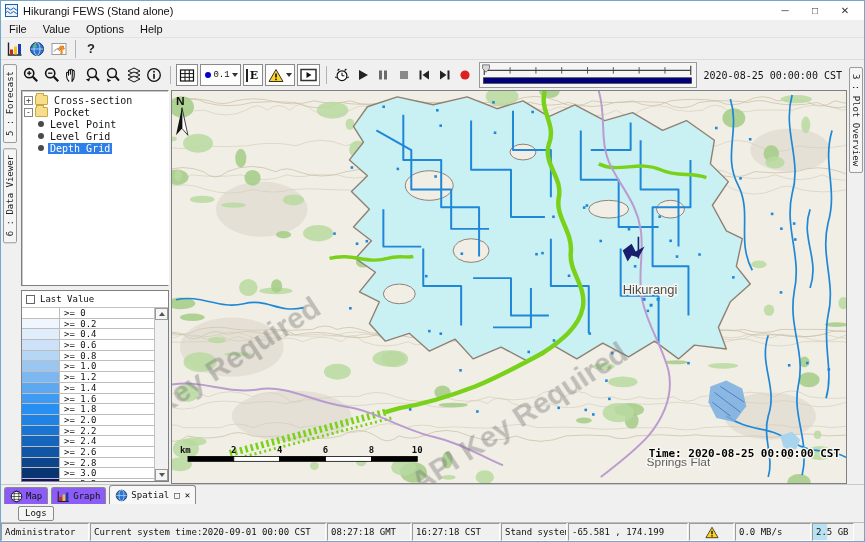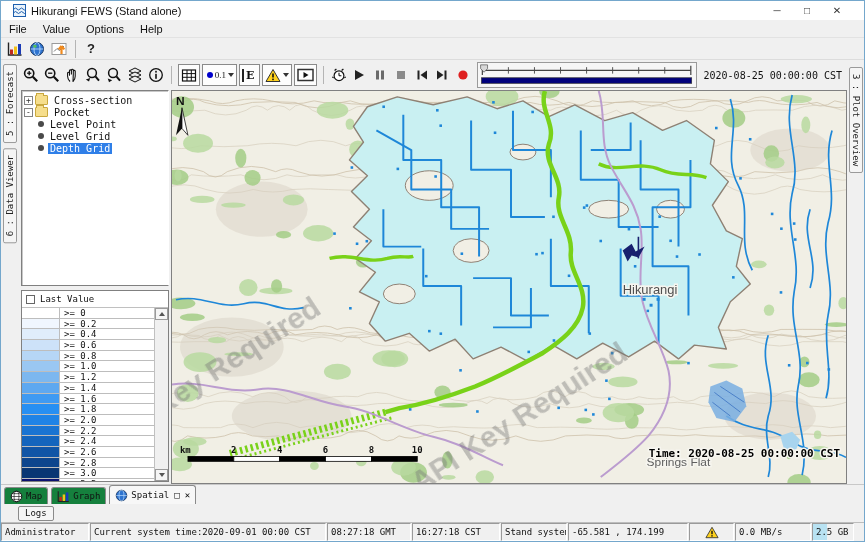--- a/index.html
+++ b/index.html
@@ -1,21 +1,21 @@
 <!DOCTYPE html>
 <html style="--accent: #2f7fe8; --flood: #c9f0f2; --channel: #1e87d8; --river: #79d219; --road: #bb9ccf; --outline: #8e8174; --terrain: #f1efe5; --navy: #00007d; --record: #df2020; --warning: #ffd21e; --memory-fill: #b8e2f2;"><head>
 <meta charset="utf-8">
 <style>
   html,body{margin:0;padding:0;background:#cfcfcf;}
   *{box-sizing:border-box;}
   .window{position:relative;width:865px;height:542px;background:#f0f0f0;
     border:1px solid #74a7cc;font-family:"Liberation Sans",sans-serif;overflow:hidden;
     display:flex;flex-direction:column;}
   
-  .titlebar{height:19px;background:#ffffff;display:flex;align-items:center;padding:0 12px;flex:0 0 auto;}
+  .titlebar{height:19px;background:#ffffff;display:flex;align-items:center;padding:0 4px;flex:0 0 auto;}
   .title-text{font-size:11px;color:#111;margin-left:5px;}
   .win-controls{margin-left:auto;display:flex;}
   .win-btn{width:30px;height:17px;display:flex;align-items:center;justify-content:center;
     font-size:10px;color:#333;cursor:default;}
   
   .menubar{height:18px;background:#f0f0f0;display:flex;align-items:center;font-size:11px;color:#111;
     border-bottom:1px solid #e2e2e2;flex:0 0 auto;}
   .menu-item{padding:1px 8px;}
   
   .toolbar1{height:22px;display:flex;align-items:center;padding:0 3px;flex:0 0 auto;border-bottom:1px solid #dcdcdc;}
@@ -32,21 +32,21 @@
   .vtab-up{writing-mode:vertical-rl;transform:rotate(180deg);}
   .vtab-down{writing-mode:vertical-rl;}
   
   .center{flex:1 1 auto;display:flex;flex-direction:column;min-width:0;}
   .toolbar2{height:30px;display:flex;align-items:center;padding:0 2px;flex:0 0 auto;}
   .btn{border:1px solid #8a8a8a;background:#fdfdfd;height:22px;display:flex;align-items:center;
     justify-content:center;padding:0 2px;margin:0 1px;}
   .dd-arrow{width:0;height:0;border-left:3px solid transparent;border-right:3px solid transparent;
     border-top:4px solid #333;margin-left:2px;}
   .thresh-dot{width:6px;height:6px;border-radius:50%;background:#0000cc;margin:0 2px;}
-  .thresh-val{font-size:9px;font-family:Liberation Serif, serif;color:#111;}
+  .thresh-val{font-size:9px;font-family:Liberation Mono, monospace;color:#111;}
   .e-label{font-size:11px;font-weight:bold;font-family:"DejaVu Serif",serif;color:#111;padding:0 2px;
     border-left:2px solid #222;}
   .timeline{flex:1 1 auto;height:26px;margin:0 4px;border:1px solid #9a9a9a;background:#f6f6f6;
     display:flex;align-items:stretch;}
   .timeline svg{width:100%;height:100%;}
   .tl-date{font-size:10px;font-family:"DejaVu Sans Mono",monospace;color:#111;white-space:nowrap;padding:0 3px;}
   .content{flex:1 1 auto;display:flex;min-height:0;}
   
   .sidepanel{width:152px;flex:0 0 auto;display:flex;flex-direction:column;padding:0 2px 2px 2px;}
   .tree-panel{flex:1 1 auto;background:#fff;border:1px solid #808080;border-right-color:#fff;
@@ -82,21 +82,21 @@
   .ch{fill:none;stroke:var(--channel);stroke-width:2;stroke-linejoin:round;}
   .rv{fill:none;stroke:var(--channel);stroke-width:1.7;}
   .lime{fill:none;stroke:var(--river);}
   .road{fill:none;stroke:var(--road);stroke-width:2;}
   .isl{fill:var(--terrain);stroke:var(--outline);stroke-width:1;}
   .halo{paint-order:stroke;stroke:#f6f5ef;stroke-width:3px;}
   
   .bottombar{flex:0 0 auto;background:#f0f0f0;border-top:1px solid #c8c8c8;}
   .dtab-row{height:19px;display:flex;align-items:flex-end;padding-left:3px;}
   .dtab{display:flex;align-items:center;height:17px;border:1px solid #8a8a8a;border-bottom:none;
-    border-radius:3px 3px 0 0;background:#15803d;padding:0 5px;margin-right:3px;
+    border-radius:3px 3px 0 0;background:#8b5cf6;padding:0 5px;margin-right:3px;
     font-size:9px;font-family:"DejaVu Sans Mono",monospace;color:#111;}
   .dtab.active{background:#f7f7f7;height:19px;}
   .dtab svg{margin-right:3px;}
   .dtab-ctl{font-size:9px;font-weight:bold;margin-left:5px;color:#111;}
   .logs-row{height:18px;display:flex;align-items:center;padding-left:17px;}
   .logs-btn{height:15px;border:1px solid #8a8a8a;border-radius:2px;background:#f5f5f5;
     font-size:9px;font-family:"DejaVu Sans Mono",monospace;color:#111;display:flex;align-items:center;padding:0 6px;}
   
   .statusbar{height:19px;flex:0 0 auto;display:flex;align-items:stretch;background:#f0f0f0;
     border-top:1px solid #bdbdbd;font-family:"DejaVu Sans Mono",monospace;font-size:9px;color:#111;}

